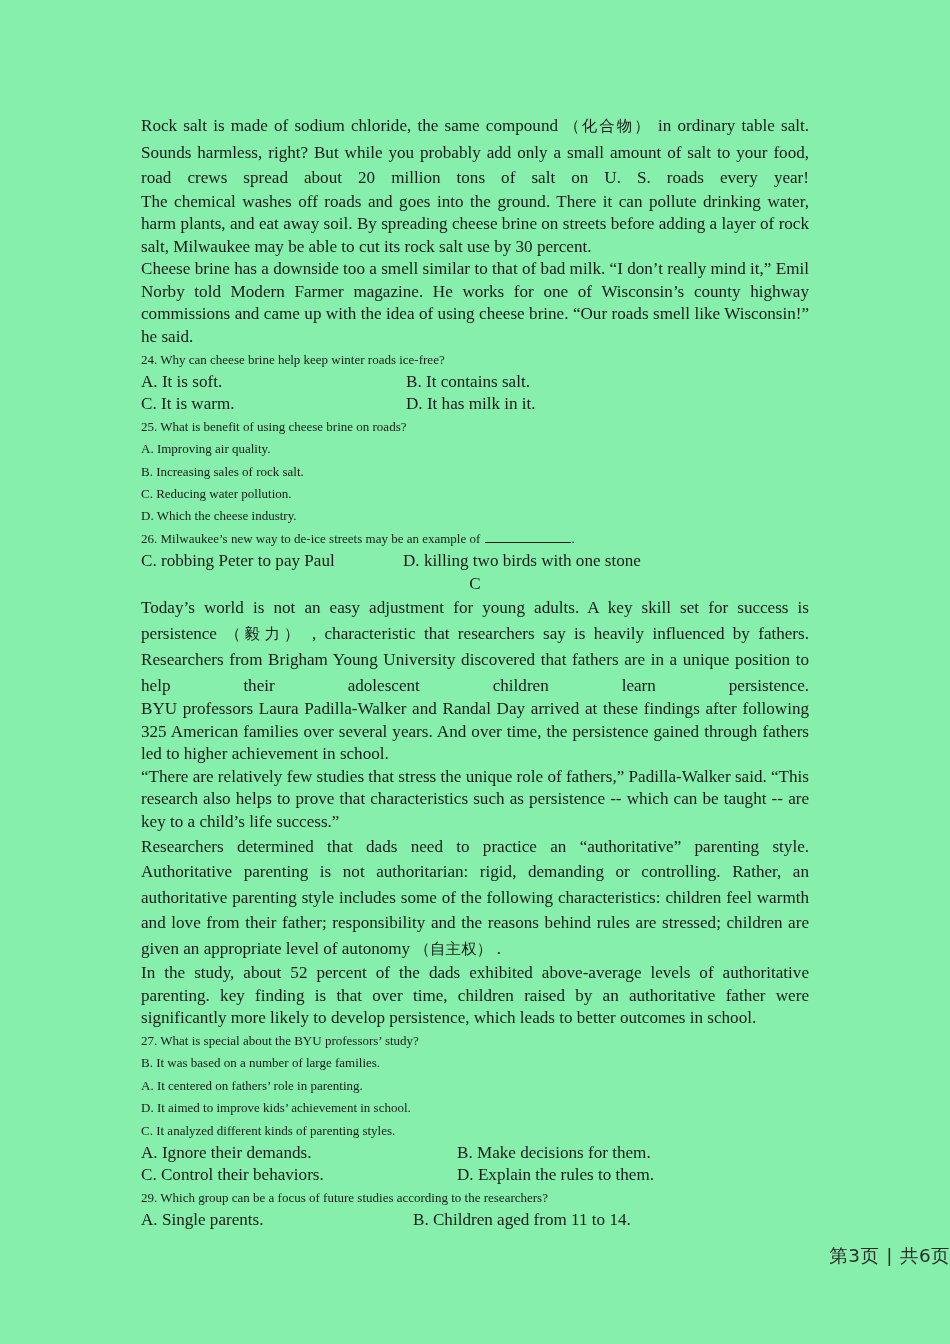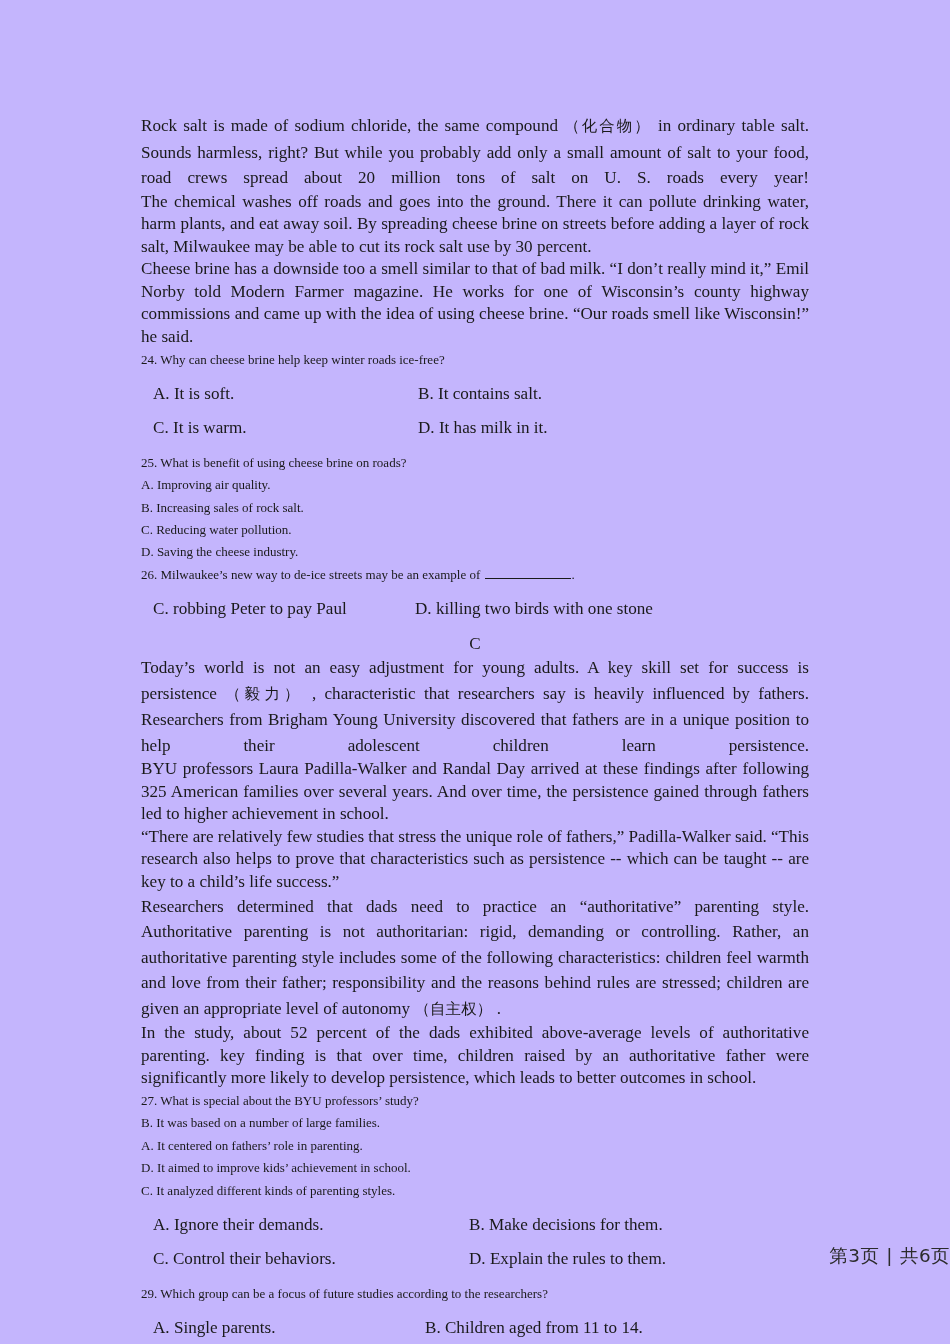--- a/index.html
+++ b/index.html
@@ -16,21 +16,21 @@
     color: #1a1a1a;
     overflow: hidden;
   }
 
   .page {
     position: absolute;
     left: 0;
     top: 0;
     width: 950px;
     height: 1344px;
-    background: #c4b5fd;
+    background: #86efac;
   }
 
   .content {
     position: absolute;
     left: 141px;
     top: 113px;
     width: 668px;
   }
 
   
@@ -60,21 +60,21 @@
     font-size: 13px;
     line-height: 22.4px;
     margin: 0;
     white-space: nowrap;
   }
 
   
   .optrow {
     font-size: 17.1px;
     line-height: 22.4px;
-    margin: 12px;
+    margin: 0;
     position: relative;
     height: 22.4px;
     white-space: nowrap;
   }
   .optrow .optA { position: absolute; left: 0; top: 0; }
   .optrow .optB { position: absolute; top: 0; }
 
   .col-265 { left: 265px; }
   .col-262 { left: 262px; }
   .col-304 { left: 316px; }
@@ -132,21 +132,21 @@
     </div>
     <div class="optrow">
       <span class="optA">C. It is warm.</span>
       <span class="optB col-265">D. It has milk in it.</span>
     </div>
 
     <p class="qline">25. What is benefit of using cheese brine on roads?</p>
     <p class="qline">A. Improving air quality.</p>
     <p class="qline">B. Increasing sales of rock salt.</p>
     <p class="qline">C. Reducing water pollution.</p>
-    <p class="qline">D. Saving the cheese industry.</p>
+    <p class="qline">D. Which the cheese industry.</p>
 
     <p class="qline"><span>26. Milwaukee’s new way to de-ice streets may be an example of </span><span class="blank-underline"></span><span>.</span></p>
     <div class="optrow">
       <span class="optA">C. robbing Peter to pay Paul</span>
       <span class="optB col-262">D. killing two birds with one stone</span>
     </div>
 
     <p class="section-marker">C</p>
 
     <p class="para cjk-line full-justify"><span>Today’s world is not an easy adjustment for young adults. A key skill set for success is persistence</span> <span class="cjk">（毅力）</span> <span>, characteristic that researchers say is heavily influenced by fathers. Researchers from Brigham Young University discovered that fathers are in a unique position to help their adolescent children learn persistence.</span></p>

